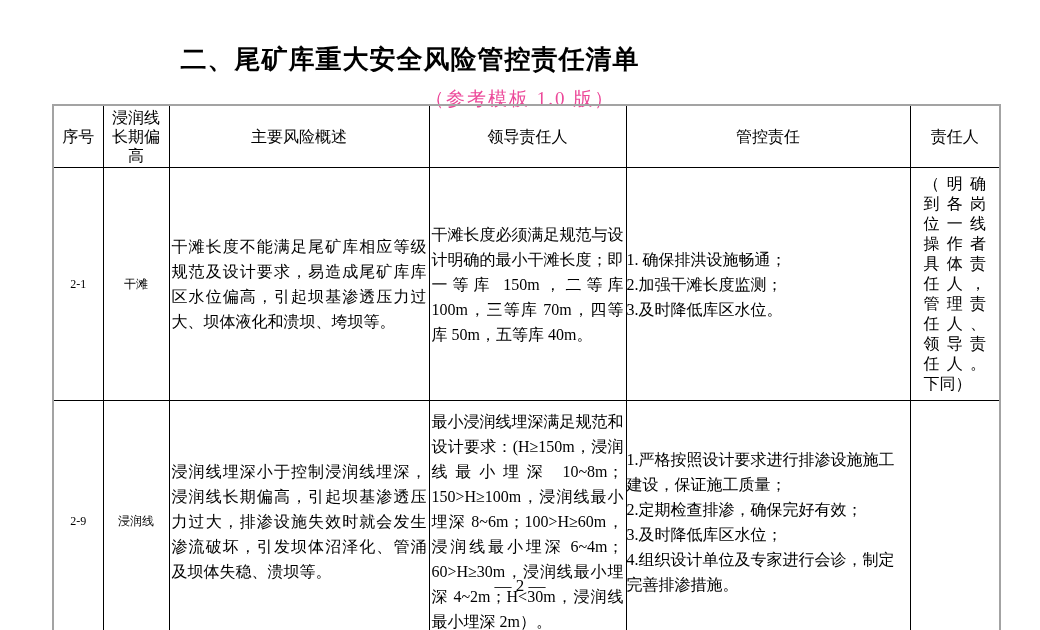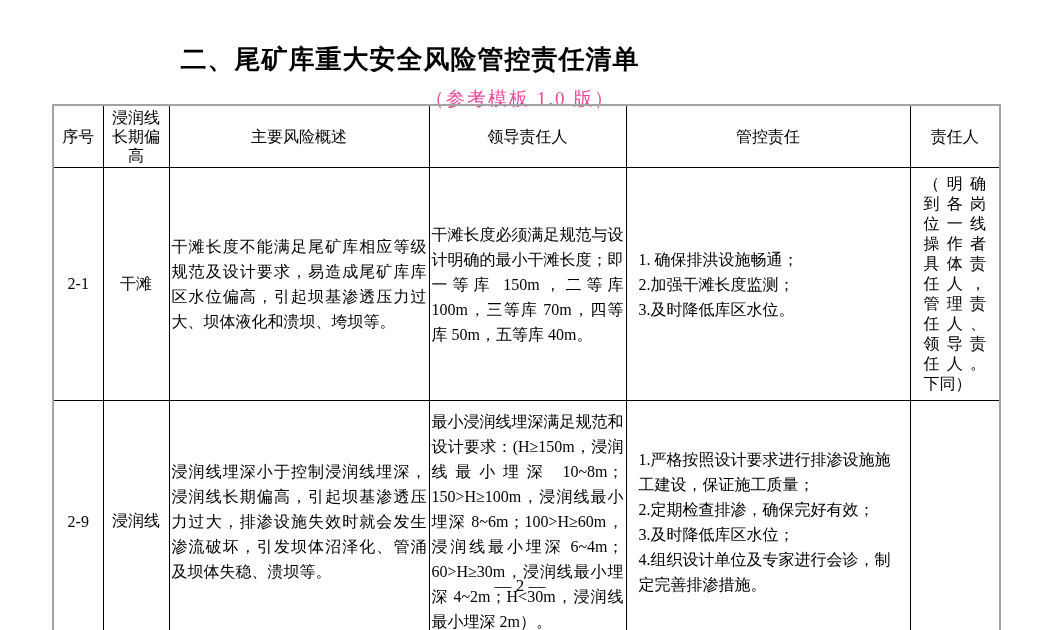--- a/index.html
+++ b/index.html
@@ -61,31 +61,31 @@
   .risk-table tr.row-1 { height: 153px; }
   .risk-table tr.row-2 { height: 243px; }
   .risk-table th {
     text-align: center;
     font-size: 16px;
     padding: 2px 5px;
     line-height: 19px;
   }
   td.cell-seq, td.cell-facility {
     text-align: center;
-    font-size: 16px;
+    font-size: 12px;
   }
   td.cell-risk, td.cell-resp {
     text-align: justify;
     text-justify: inter-character;
     padding: 6px 2px;
     line-height: 25px;
   }
   td.cell-measure {
     text-align: left;
-    padding: 6px 12px;
+    padding: 6px 0;
     line-height: 25px;
     white-space: pre-line;
   }
   td.cell-person {
     font-size: 16px;
     line-height: 20px;
     padding: 6px 13px;
     text-align: justify;
     text-justify: inter-character;
     vertical-align: middle;

